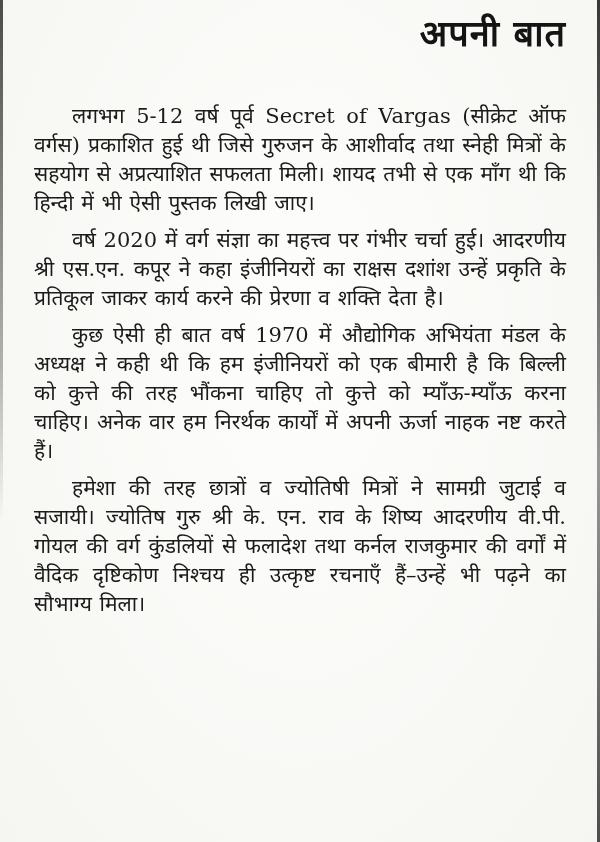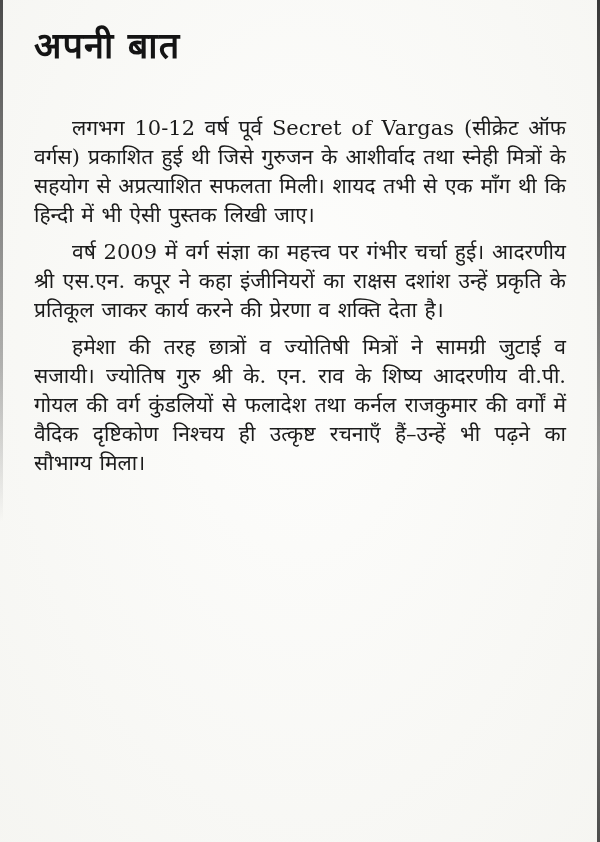--- a/index.html
+++ b/index.html
@@ -31,23 +31,23 @@
   }
   .edge-right {
     position: absolute;
     right: 0; top: 0;
     width: 3px; height: 100%;
     background: linear-gradient(to bottom, rgba(35,35,35,0.9), rgba(35,35,35,0.45) 55%, rgba(35,35,35,0.8));
     pointer-events: none;
   }
   h1.doc-title {
     margin: 0;
-    padding-top: 20px;
+    padding-top: 8px;
     height: 52px;
-    text-align: left;
+    text-align: right;
     font-size: 36px;
     font-weight: 700;
     letter-spacing: 1px;
     color: #141414;
   }
   .body-text {
     margin-top: 42px;
   }
   .body-text p {
     margin: 0 0 8px 0;
@@ -62,18 +62,19 @@
 </head>
 <body>
 
 <div class="page">
   <div class="edge-left"></div>
   <div class="edge-right"></div>
 
   <h1 class="doc-title">अपनी बात</h1>
 
   <div class="body-text">
-    <p>लगभग 10-12 वर्ष पूर्व Secret of Vargas (सीक्रेट ऑफ वर्गस) प्रकाशित हुई थी जिसे गुरुजन के आशीर्वाद तथा स्नेही मित्रों के सहयोग से अप्रत्याशित सफलता मिली। शायद तभी से एक माँग थी कि हिन्दी में भी ऐसी पुस्तक लिखी जाए।</p>
-    <p>वर्ष 2009 में वर्ग संज्ञा का महत्त्व पर गंभीर चर्चा हुई। आदरणीय श्री एस.एन. कपूर ने कहा इंजीनियरों का राक्षस दशांश उन्हें प्रकृति के प्रतिकूल जाकर कार्य करने की प्रेरणा व शक्ति देता है।</p>
+    <p>लगभग 5-12 वर्ष पूर्व Secret of Vargas (सीक्रेट ऑफ वर्गस) प्रकाशित हुई थी जिसे गुरुजन के आशीर्वाद तथा स्नेही मित्रों के सहयोग से अप्रत्याशित सफलता मिली। शायद तभी से एक माँग थी कि हिन्दी में भी ऐसी पुस्तक लिखी जाए।</p>
+    <p>वर्ष 2020 में वर्ग संज्ञा का महत्त्व पर गंभीर चर्चा हुई। आदरणीय श्री एस.एन. कपूर ने कहा इंजीनियरों का राक्षस दशांश उन्हें प्रकृति के प्रतिकूल जाकर कार्य करने की प्रेरणा व शक्ति देता है।</p>
+    <p>कुछ ऐसी ही बात वर्ष 1970 में औद्योगिक अभियंता मंडल के अध्यक्ष ने कही थी कि हम इंजीनियरों को एक बीमारी है कि बिल्ली को कुत्ते की तरह भौंकना चाहिए तो कुत्ते को म्याँऊ-म्याँऊ करना चाहिए। अनेक वार हम निरर्थक कार्यों में अपनी ऊर्जा नाहक नष्ट करते हैं।</p>
     <p>हमेशा की तरह छात्रों व ज्योतिषी मित्रों ने सामग्री जुटाई व सजायी। ज्योतिष गुरु श्री के. एन. राव के शिष्य आदरणीय वी.पी. गोयल की वर्ग कुंडलियों से फलादेश तथा कर्नल राजकुमार की वर्गों में वैदिक दृष्टिकोण निश्चय ही उत्कृष्ट रचनाएँ हैं–उन्हें भी पढ़ने का सौभाग्य मिला।</p>
 
   </div>
 </div>
 
 </body></html>

